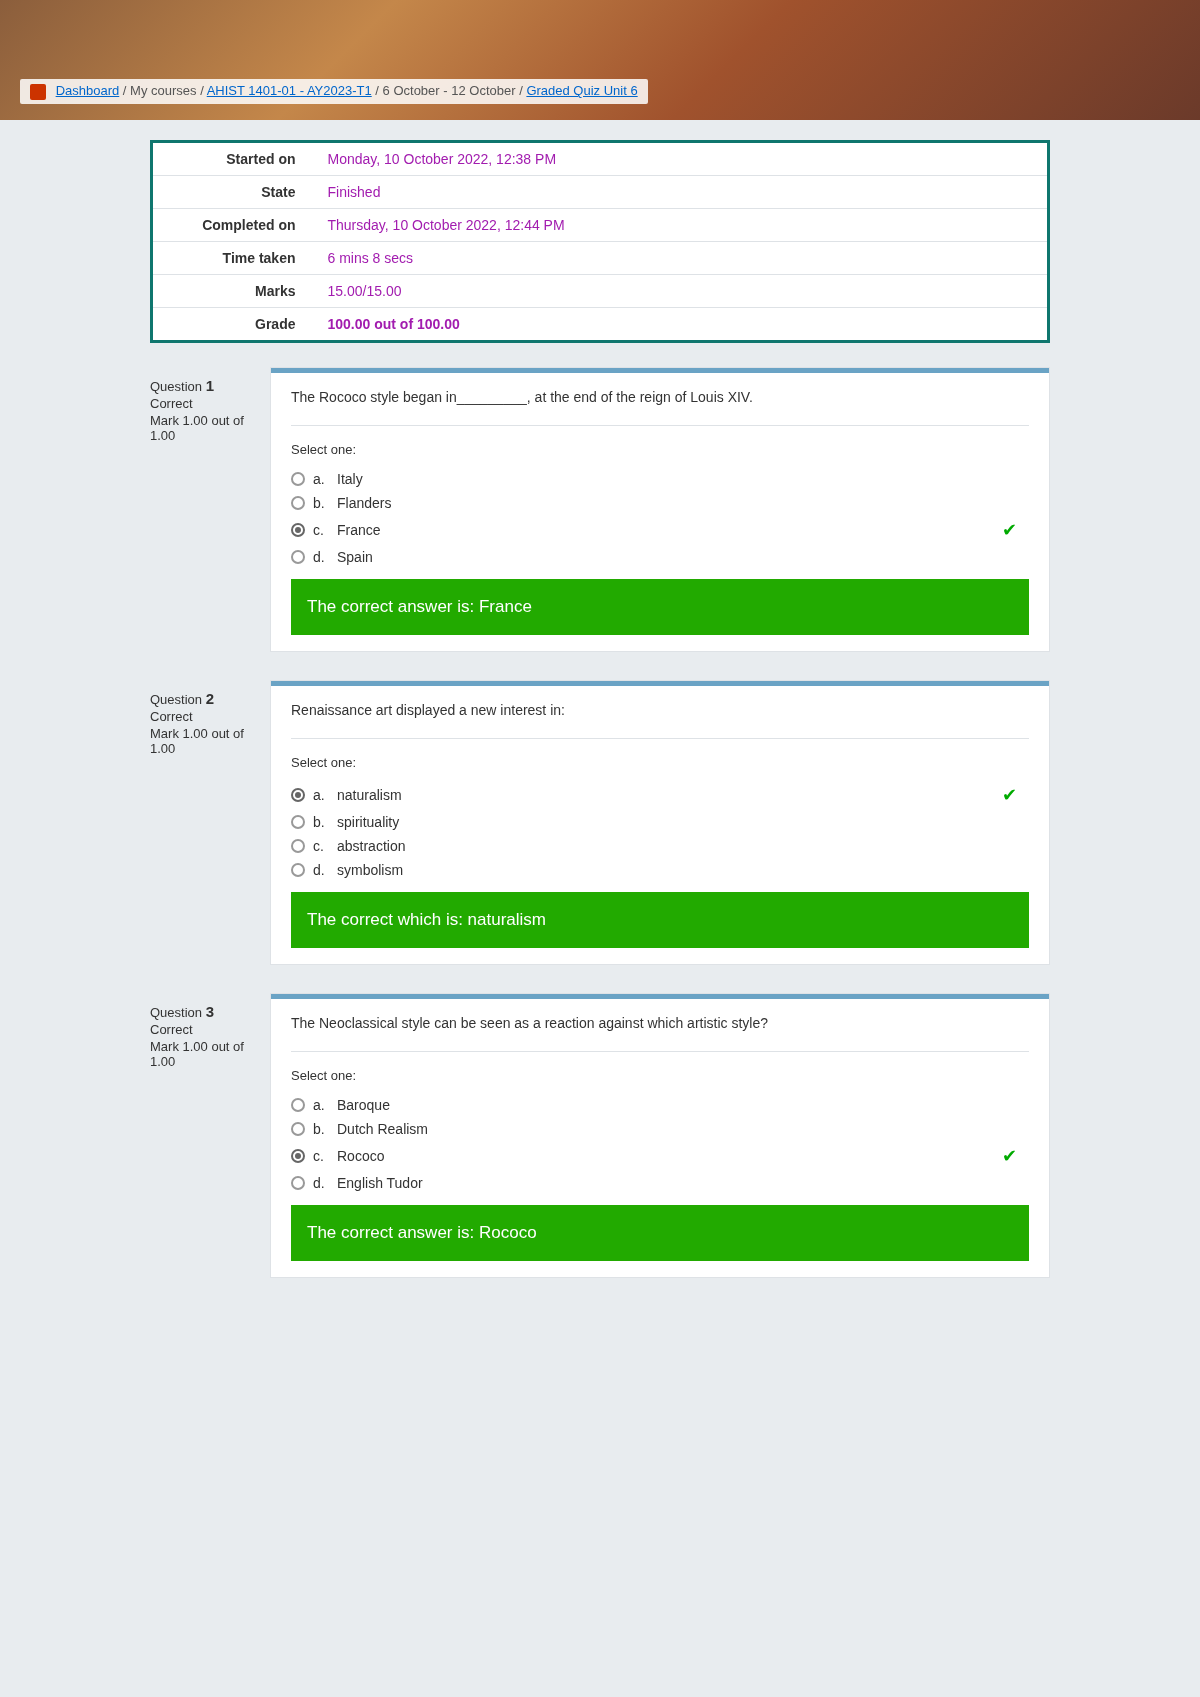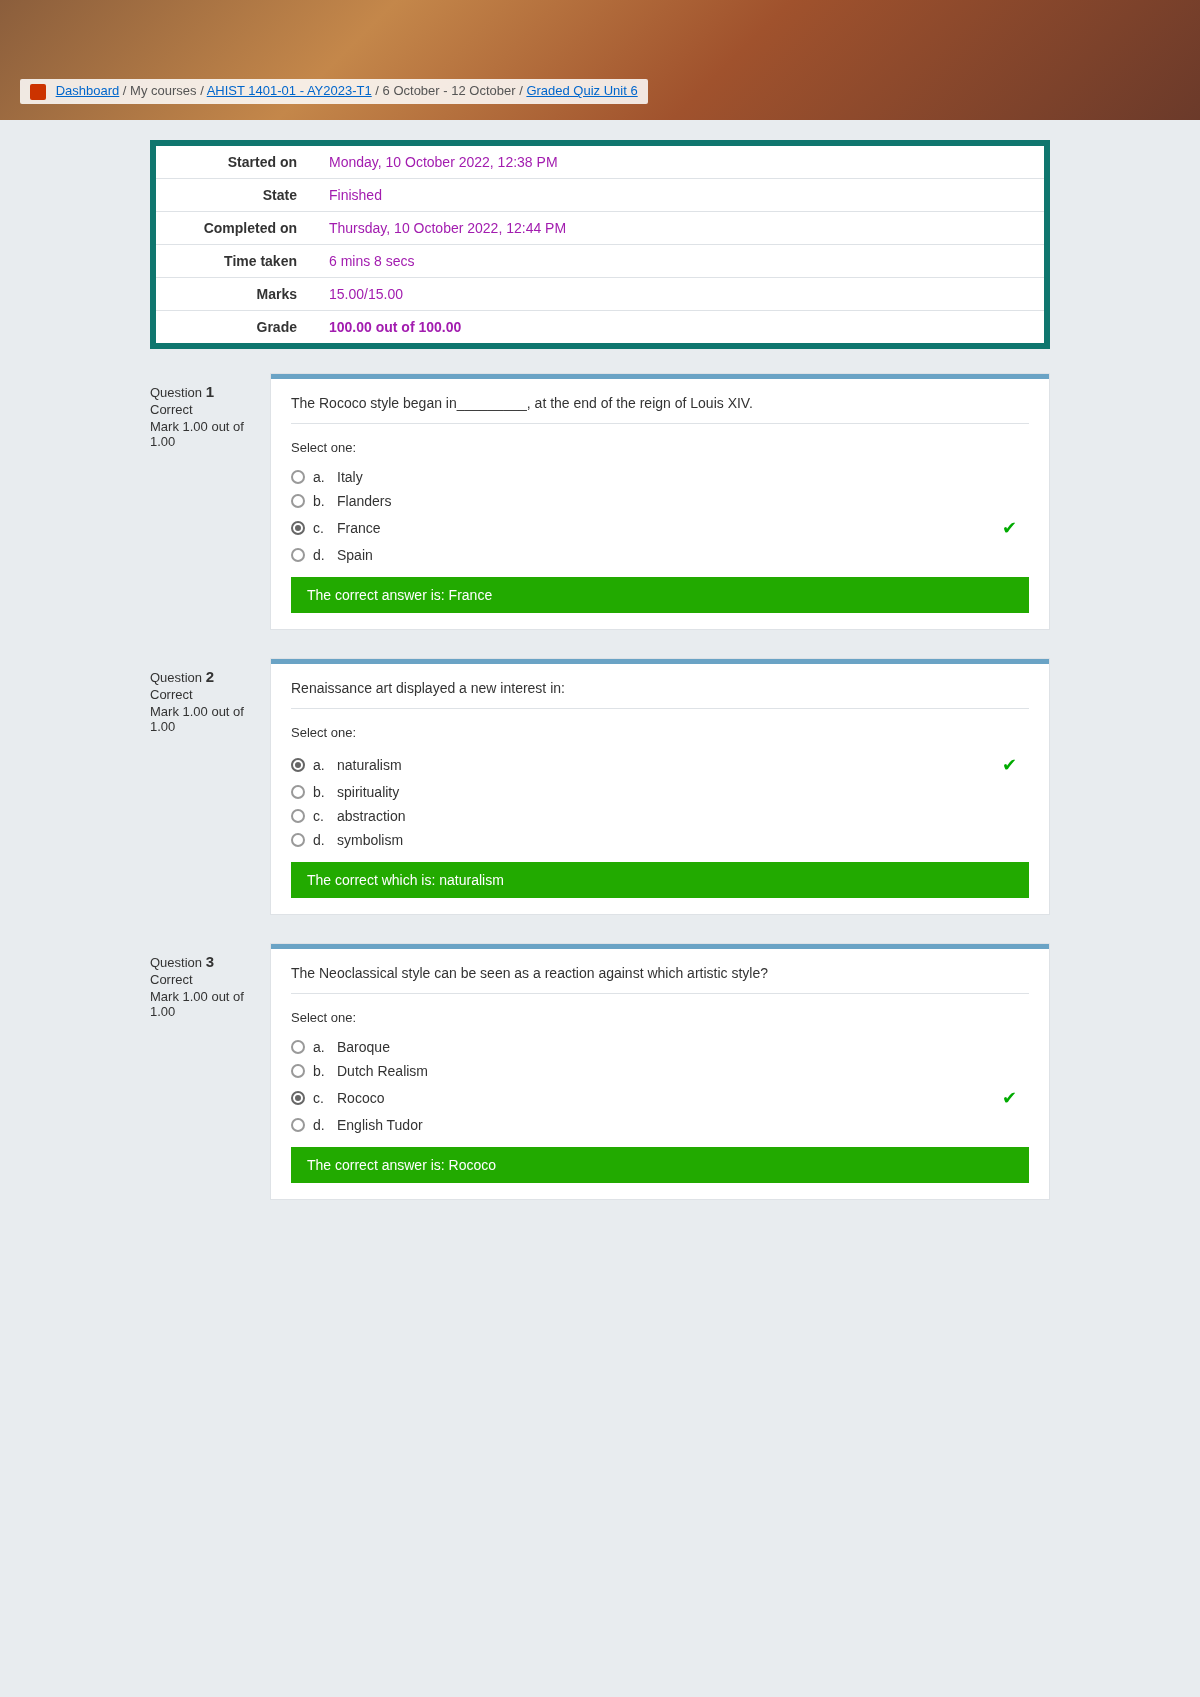--- a/index.html
+++ b/index.html
@@ -40,21 +40,21 @@
       margin: 0 auto;
       padding: 20px 10px;
     }
 
     
     .summary-table {
       width: 100%;
       border-collapse: collapse;
       margin-bottom: 24px;
       background: #fff;
-      border: 6px solid #0f766e;
+      border: 3px solid #0f766e;
     }
     .summary-table tr {
       border-bottom: 1px solid #dee2e6;
     }
     .summary-table td {
       padding: 8px 16px;
       vertical-align: top;
     }
     .summary-table td:first-child {
       text-align: right;
@@ -103,21 +103,21 @@
     .question-top-bar {
       height: 5px;
       background: #6aa3c5;
     }
     .question-body {
       padding: 16px 20px;
     }
     .question-text {
       font-size: 14px;
       margin-bottom: 16px;
-      padding-bottom: 12px;
+      padding-bottom: 20px;
       border-bottom: 1px solid #dee2e6;
     }
     .select-one-label {
       font-size: 13px;
       margin-bottom: 10px;
     }
     .options-list {
       list-style: none;
       margin-bottom: 10px;
     }
@@ -153,22 +153,22 @@
     .checkmark {
       color: #00aa00;
       font-size: 18px;
       margin-left: auto;
       padding-right: 12px;
     }
 
     .correct-answer-bar {
       background: #22aa00;
       color: #fff;
-      padding: 10px 16px;
-      font-size: 14px;
+      padding: 18px 16px;
+      font-size: 17px;
     }
   </style>
 </head>
 <body>
 
 <div class="banner">
   <div class="breadcrumb-bar">
     <span style="display:inline-block;width:16px;height:16px;background:#cc3300;border-radius:2px;vertical-align:middle;margin-right:6px;"></span>
     <a>Dashboard</a>
     <span> / </span>

